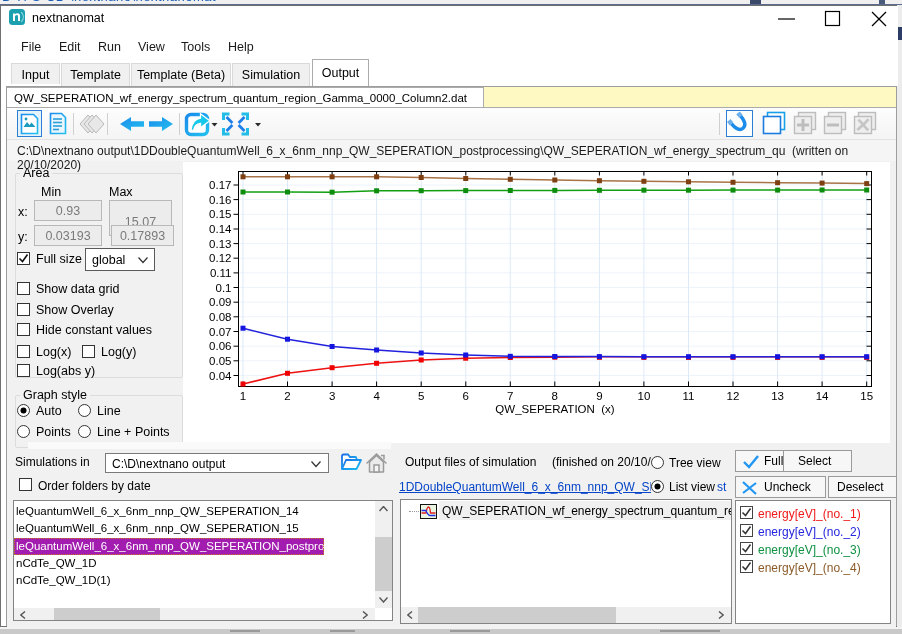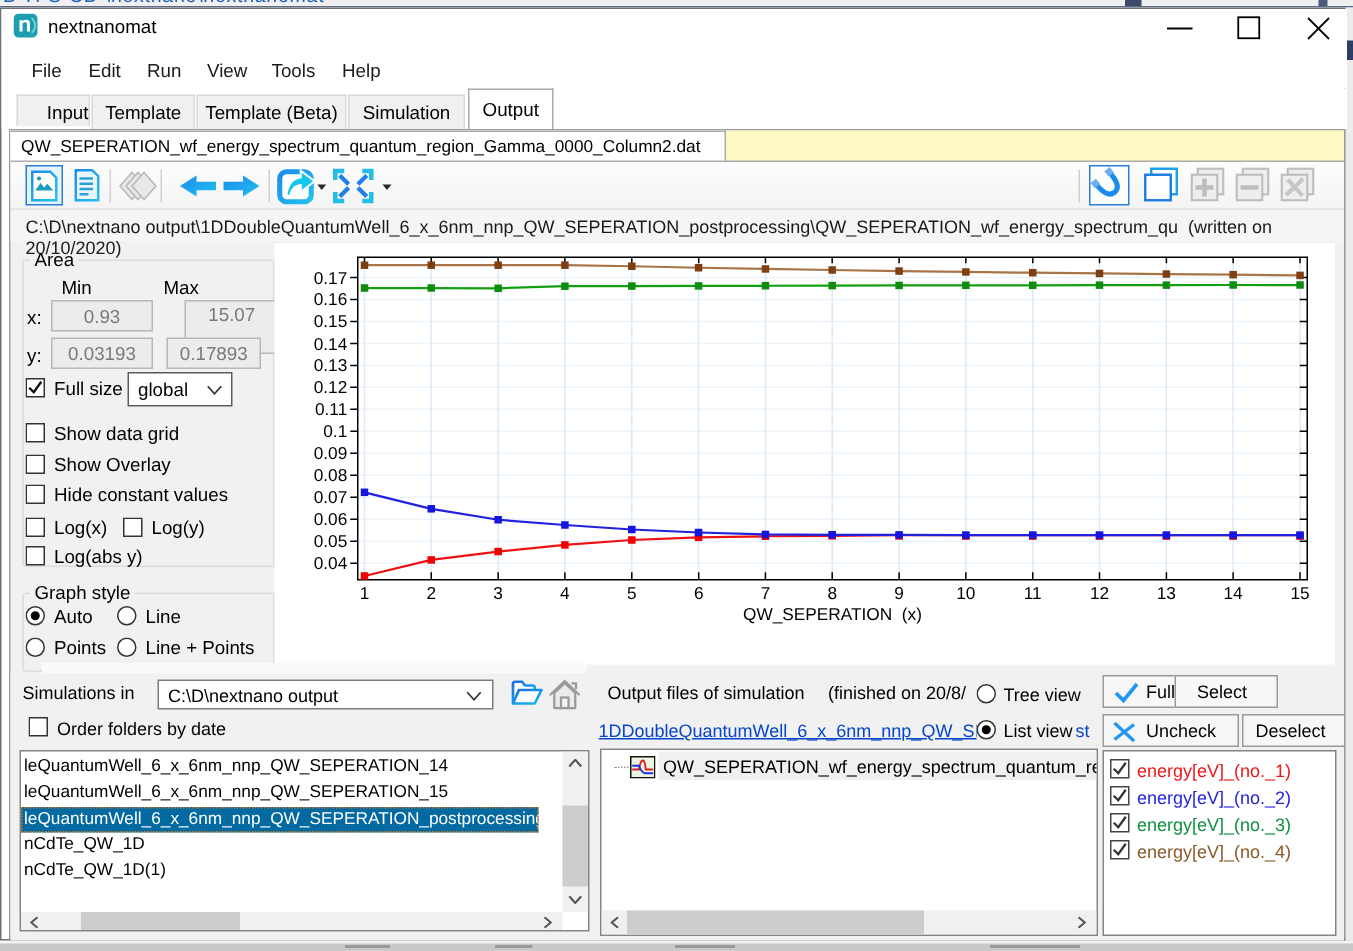--- a/index.html
+++ b/index.html
@@ -50,21 +50,21 @@
   <div class="abs" style="left:0;top:26px;width:897px;height:27px;background:#ffffff;font-size:12.5px;color:#1a1a1a;">
     <span class="abs" style="left:20px;top:8px;">File</span>
     <span class="abs" style="left:58px;top:8px;">Edit</span>
     <span class="abs" style="left:97px;top:8px;">Run</span>
     <span class="abs" style="left:137px;top:8px;">View</span>
     <span class="abs" style="left:180px;top:8px;">Tools</span>
     <span class="abs" style="left:227px;top:8px;">Help</span>
   </div>
 
   <div class="abs" style="left:0;top:53px;width:897px;height:27px;background:#ffffff;font-size:12.5px;">
-    <div class="abs" style="left:10px;top:4px;width:49px;height:21px;background:#f0f0f0;border:1px solid #d9d9d9;border-bottom:none;text-align:right;padding-top:4px;">Input</div>
+    <div class="abs" style="left:10px;top:4px;width:49px;height:21px;background:#f0f0f0;border:1px solid #d9d9d9;border-bottom:none;text-align:center;padding-top:4px;">Input</div>
     <div class="abs" style="left:60px;top:4px;width:69px;height:23px;background:#f0f0f0;border:1px solid #d9d9d9;border-bottom:none;text-align:center;padding-top:4px;">Template</div>
     <div class="abs" style="left:130px;top:4px;width:100px;height:23px;background:#f0f0f0;border:1px solid #d9d9d9;border-bottom:none;text-align:center;padding-top:4px;">Template (Beta)</div>
     <div class="abs" style="left:231px;top:4px;width:78px;height:23px;background:#f0f0f0;border:1px solid #d9d9d9;border-bottom:none;text-align:center;padding-top:4px;">Simulation</div>
     <div class="abs" style="left:311px;top:0px;width:57px;height:27px;background:#ffffff;border:1px solid #ababab;border-bottom:none;text-align:center;padding-top:6px;">Output</div>
   </div>
 
   <div class="abs" style="left:5px;top:80px;width:891px;height:540px;background:#f1f1f1;border:1px solid #9d9d9d;">
 
     <div class="abs" style="left:0;top:0;width:889px;height:21px;background:#fef9c3;">
       <div class="abs" style="left:0px;top:0px;width:477px;height:21px;background:#ffffff;border:1px solid #ababab;border-left:none;font-size:11.5px;padding:4px 0 0 7px;">QW_SEPERATION_wf_energy_spectrum_quantum_region_Gamma_0000_Column2.dat</div>
@@ -168,21 +168,21 @@
 
     <div class="abs" id="leftpanel" style="left:0;top:74px;width:182px;height:290px;font-size:12.5px;color:#000;">
 
       <fieldset class="abs" style="left:8px;top:5px;width:168px;height:212px;border:1px solid #dcdcdc;border-radius:2px;">
         <legend style="margin-left:4px;padding:0 3px;font-size:12.5px;margin-top:28px;">Area</legend>
       </fieldset>
       <div class="abs" style="left:34px;top:24px;">Min</div>
       <div class="abs" style="left:102px;top:24px;">Max</div>
       <div class="abs" style="left:11px;top:44px;">x:</div>
       <div class="abs" style="left:27px;top:39px;width:68px;height:21px;background:#ececec;border:1px solid #b8b8b8;color:#7a7a7a;text-align:center;padding-top:3px;">0.93</div>
-      <div class="abs" style="left:116px;top:39px;width:63px;height:36px;background:#ececec;border:1px solid #b8b8b8;color:#7a7a7a;text-align:center;padding-top:2px;">15.07</div>
+      <div class="abs" style="left:102px;top:39px;width:63px;height:36px;background:#ececec;border:1px solid #b8b8b8;color:#7a7a7a;text-align:center;padding-top:14px;">15.07</div>
       <div class="abs" style="left:11px;top:69px;">y:</div>
       <div class="abs" style="left:27px;top:64px;width:68px;height:21px;background:#ececec;border:1px solid #b8b8b8;color:#7a7a7a;text-align:center;padding-top:3px;">0.03193</div>
       <div class="abs" style="left:104px;top:64px;width:63px;height:21px;background:#ececec;border:1px solid #b8b8b8;color:#7a7a7a;text-align:center;padding-top:3px;">0.17893</div>
 
       <svg class="abs" style="left:10px;top:91px;" width="14" height="14">
           <rect x="0.5" y="0.5" width="12" height="12" fill="#fff" stroke="#333"></rect>
           <path d="M2.5 6.5 l3 3 5-7" fill="none" stroke="#111" stroke-width="1.6"></path>
         </svg>
       <div class="abs" style="left:29px;top:91px;">Full size</div>
       <div class="abs" style="left:78px;top:87px;width:70px;height:23px;background:#fff;border:1px solid #5a5a5a;padding:4px 0 0 6px;">global
@@ -452,21 +452,21 @@
         </g>
       </svg>
       <svg class="abs" style="left:12px;top:29px;" width="14" height="14">
           <rect x="0.5" y="0.5" width="12" height="12" fill="#fff" stroke="#333"></rect>
         </svg>
       <div class="abs" style="left:31px;top:30px;">Order folders by date</div>
 
       <div class="abs" style="left:6px;top:51px;width:380px;height:121px;background:#fff;border:1px solid #848484;overflow:hidden;font-size:11.5px;">
         <div class="abs" style="left:2px;top:4px;height:17px;white-space:nowrap;">leQuantumWell_6_x_6nm_nnp_QW_SEPERATION_14</div>
         <div class="abs" style="left:2px;top:21px;height:17px;white-space:nowrap;">leQuantumWell_6_x_6nm_nnp_QW_SEPERATION_15</div>
-        <div class="abs" style="left:0px;top:37px;height:17px;white-space:nowrap;background:#0369a1;outline:1px dotted #c87820;outline-offset:-1px;padding:2px 2px 0 2px;width:345px;color:#ffffff;">leQuantumWell_6_x_6nm_nnp_QW_SEPERATION_postprocessing</div>
+        <div class="abs" style="left:0px;top:37px;height:17px;white-space:nowrap;background:#a21caf;outline:1px dotted #c87820;outline-offset:-1px;padding:2px 2px 0 2px;width:310px;color:#ffffff;">leQuantumWell_6_x_6nm_nnp_QW_SEPERATION_postprocessing</div>
         <div class="abs" style="left:2px;top:56px;height:17px;white-space:nowrap;">nCdTe_QW_1D</div>
         <div class="abs" style="left:2px;top:73px;height:17px;white-space:nowrap;">nCdTe_QW_1D(1)</div>
 
         <div class="abs" style="left:361px;top:0;width:17px;height:107px;background:#f0f0f0;">
           <svg class="abs" style="left:4px;top:5px;" width="9" height="6">
               <path d="M0.5 5 L4.5 0.5 L8.5 5" fill="none" stroke="#555" stroke-width="1.4"></path>
             </svg>
           <div class="abs" style="left:0;top:36px;width:17px;height:54px;background:#cdcdcd;"></div>
           <svg class="abs" style="left:4px;top:96px;" width="9" height="6">
               <path d="M0.5 0.5 L4.5 5 L8.5 0.5" fill="none" stroke="#555" stroke-width="1.4"></path>
@@ -478,21 +478,21 @@
               <path d="M5 0.5 L0.8 4 L5 7.5" fill="none" stroke="#555" stroke-width="1.4"></path>
             </svg>
           <div class="abs" style="left:40px;top:0;width:106px;height:13px;background:#cdcdcd;"></div>
           <svg class="abs" style="left:348px;top:3px;" width="6" height="8">
               <path d="M1 0.5 L5.2 4 L1 7.5" fill="none" stroke="#555" stroke-width="1.4"></path>
             </svg>
         </div>
       </div>
 
       <div class="abs" style="left:398px;top:6px;">Output files of simulation</div>
-      <div class="abs" style="left:545px;top:6px;">(finished on 20/8/</div>
+      <div class="abs" style="left:545px;top:6px;">(finished on 20/10/</div>
       <svg class="abs" style="left:644px;top:7px;" width="14" height="14">
           <circle cx="6.5" cy="6.5" r="6" fill="#fff" stroke="#333"></circle>
         </svg>
       <div class="abs" style="left:662px;top:7px;">Tree view</div>
       <div class="abs" style="left:392px;top:31px;color:#0645c8;text-decoration:underline;width:252px;overflow:hidden;white-space:nowrap;">1DDoubleQuantumWell_6_x_6nm_nnp_QW_SEP</div>
       <svg class="abs" style="left:644px;top:31px;" width="14" height="14">
           <circle cx="6.5" cy="6.5" r="6" fill="#fff" stroke="#333"></circle>
           <circle cx="6.5" cy="6.5" r="3" fill="#000"></circle>
         </svg>
       <div class="abs" style="left:662px;top:31px;">List view</div>

